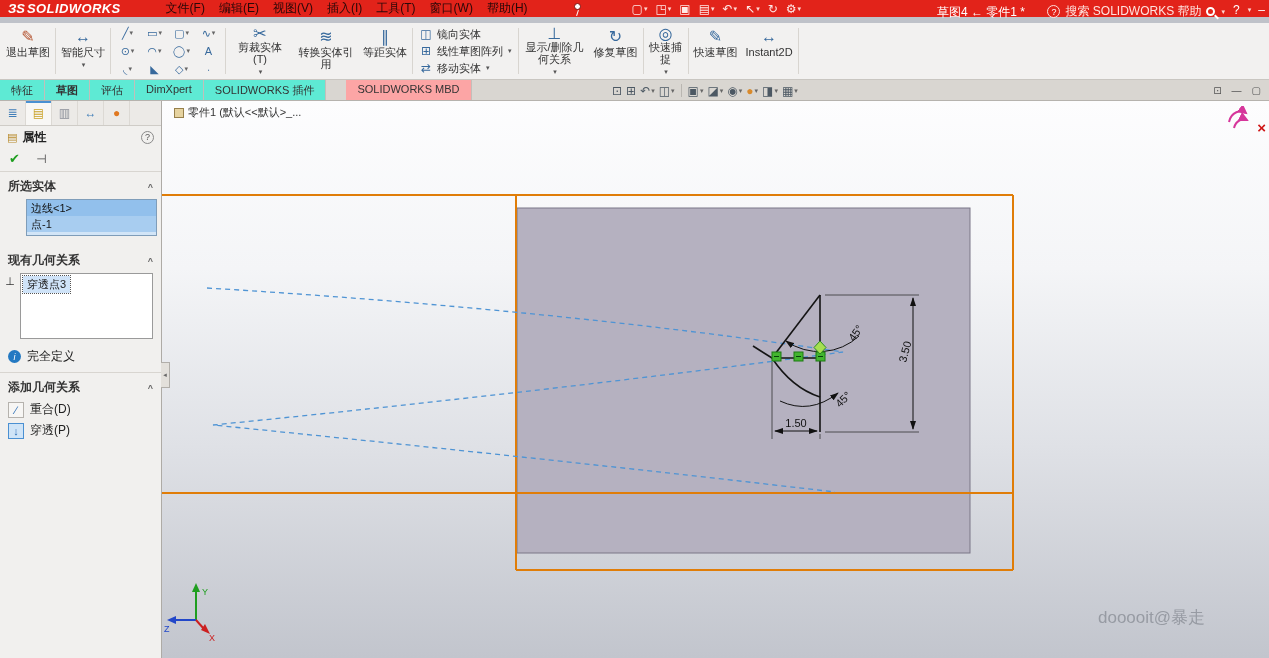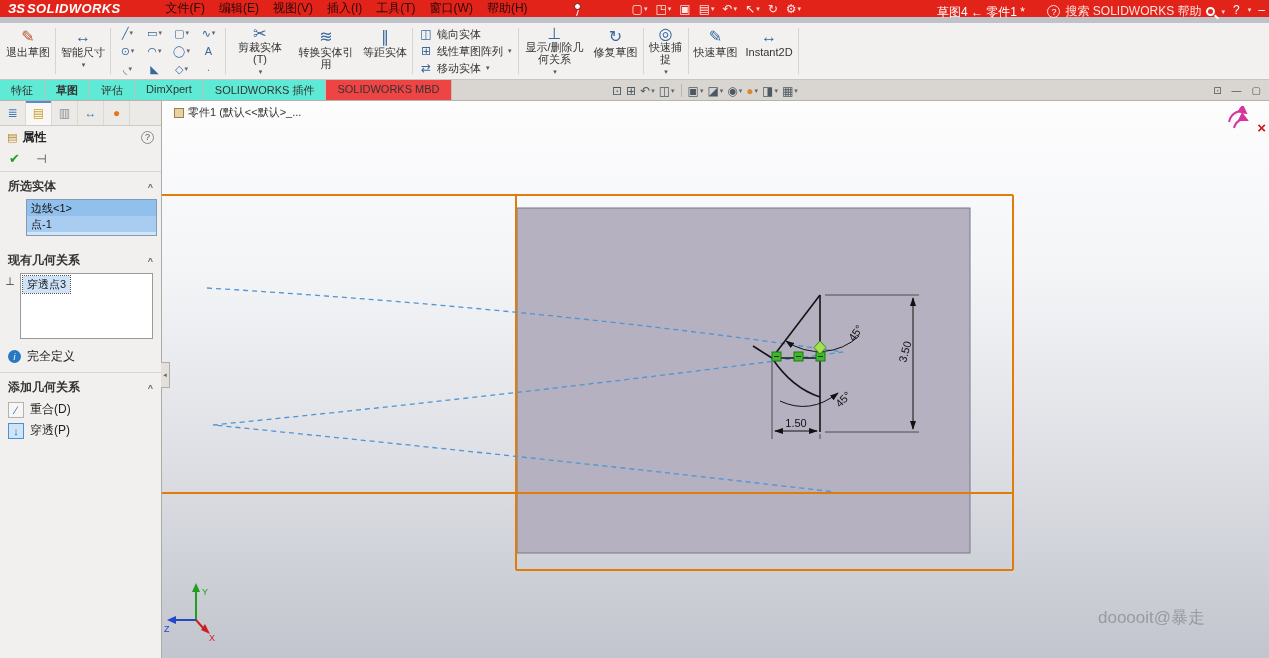--- a/index.html
+++ b/index.html
@@ -37,21 +37,21 @@
   .mini .caret { color:#666; }
   .stack { display:flex; flex-direction:column; justify-content:center; gap:2px; padding:0 3px; }
   .srow { display:flex; align-items:center; gap:4px; font-size:11px; color:#333; padding:0 2px; }
   .srow .sicon { width:14px; font-size:12px; color:#37699c; text-align:center; }
   .srow .caret { color:#555; }
 
   
   .tabrow { position:absolute; left:0; top:80px; width:100%; height:21px; background:#d9d6d1; border-bottom:1px solid #b6b3ae; display:flex; font-size:11px; }
   .tab { padding:3px 11px; border-right:1px solid #c2bfba; background:#5eead4; color:#333; white-space:nowrap; }
   .tab.active { font-weight:bold; }
-  .tab.dark { background:#ef4444; }
+  .tab.dark { background:#fca5a5;margin-left:20px; }
   .hud { position:absolute; left:612px; top:0; height:21px; display:flex; align-items:center; gap:4px; color:#4c5863; }
   .hudi { display:flex; align-items:center; font-size:12px; }
   .hudi .caret { color:#666; }
   .hdiv { width:1px; height:13px; background:#b9b6b1; margin:0 2px; }
   .dwin { position:absolute; right:8px; top:0; height:21px; display:flex; align-items:center; gap:10px; color:#555; font-size:10px; }
 
   
   .panel { position:absolute; left:0; top:101px; width:162px; height:557px; background:#f1f0ee; border-right:1px solid #aeaba6; }
   .ptabs { display:flex; height:25px; border-bottom:1px solid #cfccc7; background:#eceae7; }
   .ptab { width:26px; display:flex; align-items:center; justify-content:center; font-size:12px; border-right:1px solid #dcd9d4; }

